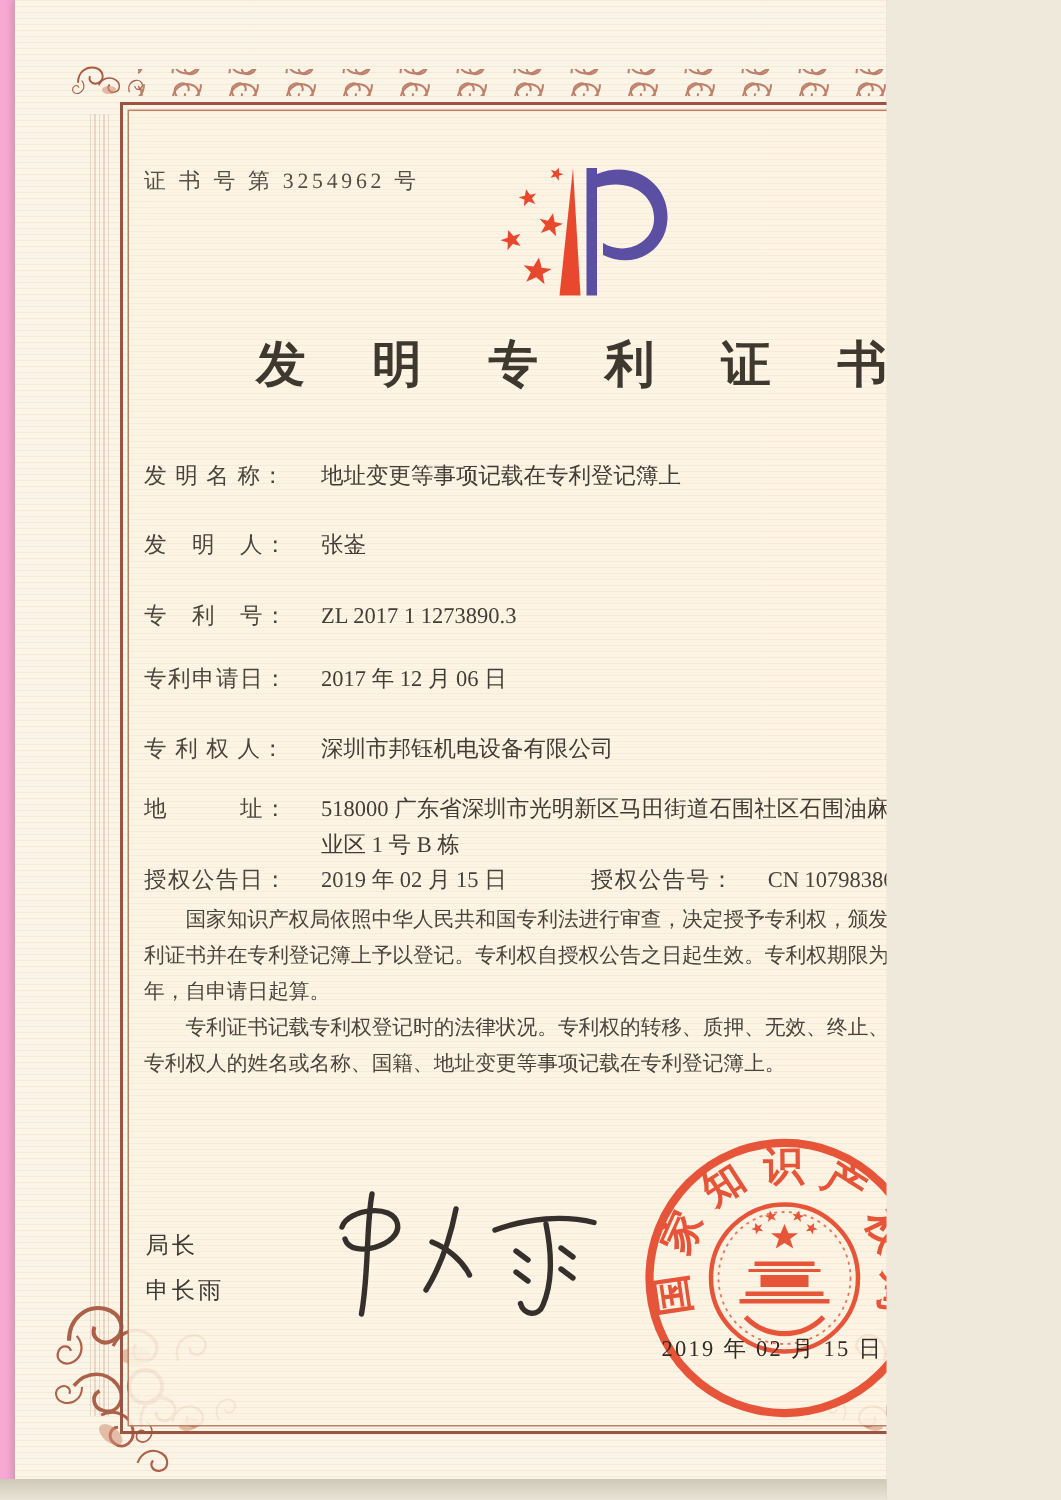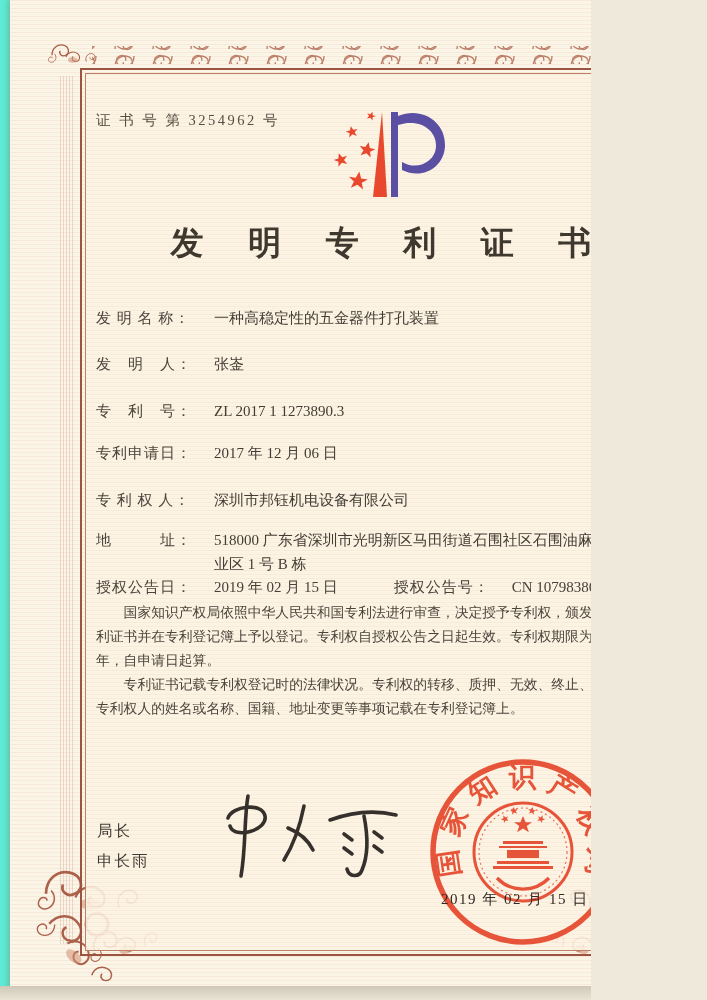--- a/index.html
+++ b/index.html
@@ -1,17 +1,17 @@
 <!DOCTYPE html>
 <html><head>
 <meta charset="utf-8">
 <style>
   html,body{margin:0;padding:0;background:#efe9db;}
   #canvas{position:relative;width:591px;height:1000px;overflow:hidden;
-    font-family:"Liberation Serif","DejaVu Serif",serif;color:#45413a;background:#5eead4;}
+    font-family:"Liberation Serif","DejaVu Serif",serif;color:#45413a;background:#f9a8d4;}
   
   #sheet{position:absolute;left:10px;top:0;width:697px;height:988px;
     background:#fbf5e8;box-shadow:-3px 0 4px rgba(120,100,80,.25);}
   #sheet .texture{position:absolute;inset:0;
     background:repeating-linear-gradient(180deg, rgba(224,160,130,.14) 0 1px, rgba(0,0,0,0) 1px 4px);}
   #sheet-bottom-edge{position:absolute;left:0;top:986px;width:707px;height:14px;
     background:linear-gradient(180deg,#cfc8b8,#e9e4d6);}
   
   .band-v{position:absolute;top:76px;height:868px;width:13px;opacity:.55;
     background:repeating-linear-gradient(90deg, rgba(170,85,60,.35) 0 1px, rgba(0,0,0,0) 1px 3px);}
@@ -294,21 +294,21 @@
           <rect x="54" y="60" width="3" height="3"></rect>
           <rect x="57" y="60" width="3" height="3"></rect>
           <rect x="60" y="60" width="3" height="3"></rect>
         </g>
     </svg>
   </div>
 
   <div class="abs" id="title">发 明 专 利 证 书</div>
 
   <div class="field-row" style="top:306px">
-    <span class="lbl">发 明 名 称：</span><span class="val">一种高稳定性的五金器件打孔装置</span>
+    <span class="lbl">发 明 名 称：</span><span class="val">地址变更等事项记载在专利登记簿上</span>
   </div>
   <div class="field-row" style="top:352px">
     <span class="lbl">发　明　人：</span><span class="val">张崟</span>
   </div>
   <div class="field-row" style="top:399px">
     <span class="lbl">专　利　号：</span><span class="val">ZL 2017 1 1273890.3</span>
   </div>
   <div class="field-row" style="top:441px">
     <span class="lbl">专利申请日：</span><span class="val">2017 年 12 月 06 日</span>
   </div>

